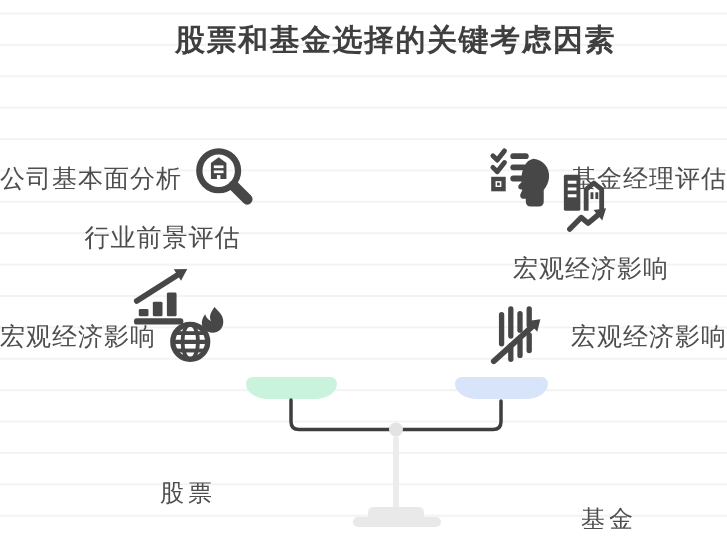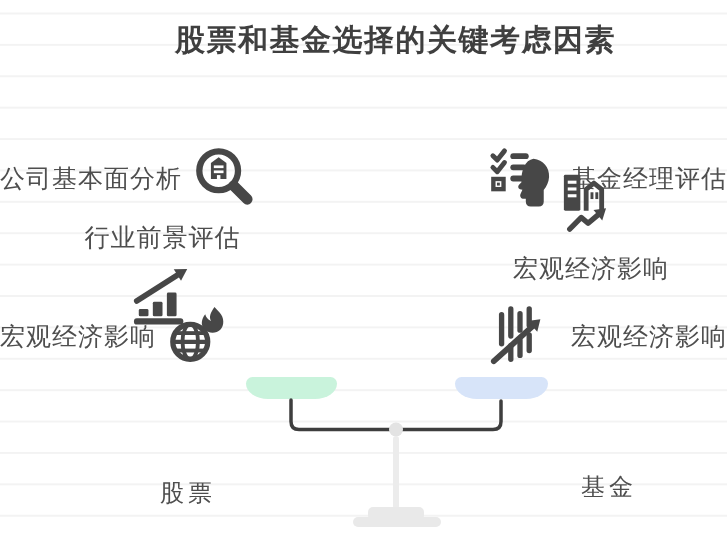--- a/index.html
+++ b/index.html
@@ -27,21 +27,21 @@
   
   .pan{position:absolute;top:377px;height:22px;border-radius:7px 7px 24px 24px / 7px 7px 17px 17px;}
   .pan.leftpan{left:246px;width:91px;}
   .pan.rightpan{left:455px;width:93px;}
   .bracket-svg{position:absolute;left:0;top:0;width:727px;height:544px;pointer-events:none;}
   .pole{position:absolute;left:393px;top:436px;width:6px;height:73px;background:#ececec;border-radius:3px;}
   .base-step-top{position:absolute;left:368px;top:507px;width:56px;height:11px;background:#e9e9e9;border-radius:5px 5px 2px 2px;}
   .base-step-bottom{position:absolute;left:353px;top:517px;width:88px;height:10px;background:#e9e9e9;border-radius:5px;}
   .scale-label{position:absolute;font-size:24px;color:#4e4e4e;letter-spacing:4px;white-space:nowrap;margin-top:11px;}
   .scale-label.stock{left:160px;top:466px;}
-  .scale-label.fund{left:581px;top:460px;}
+  .scale-label.fund{left:581px;top:492px;}
 </style>
 </head>
 <body>
 
 <div class="canvas">
 
   <h1 class="title">股票和基金选择的关键考虑因素</h1>
 
   <div class="row left r1">
     <span class="item-label">公司基本面分析</span>

